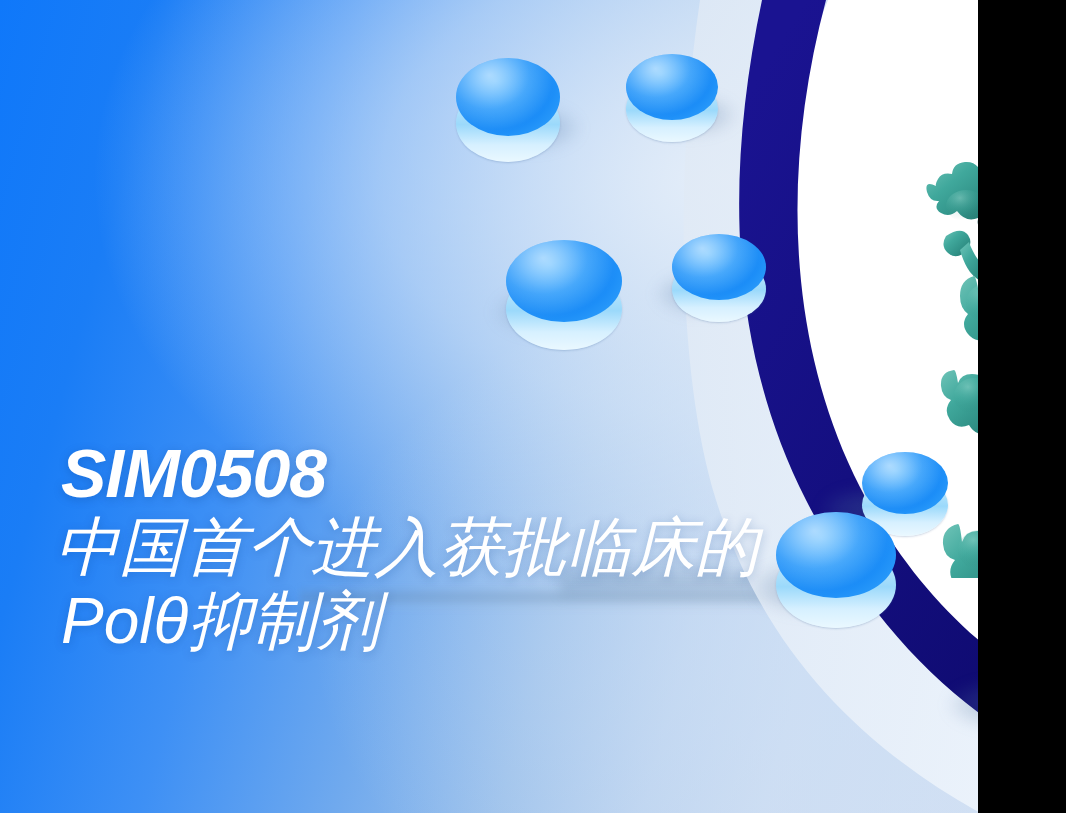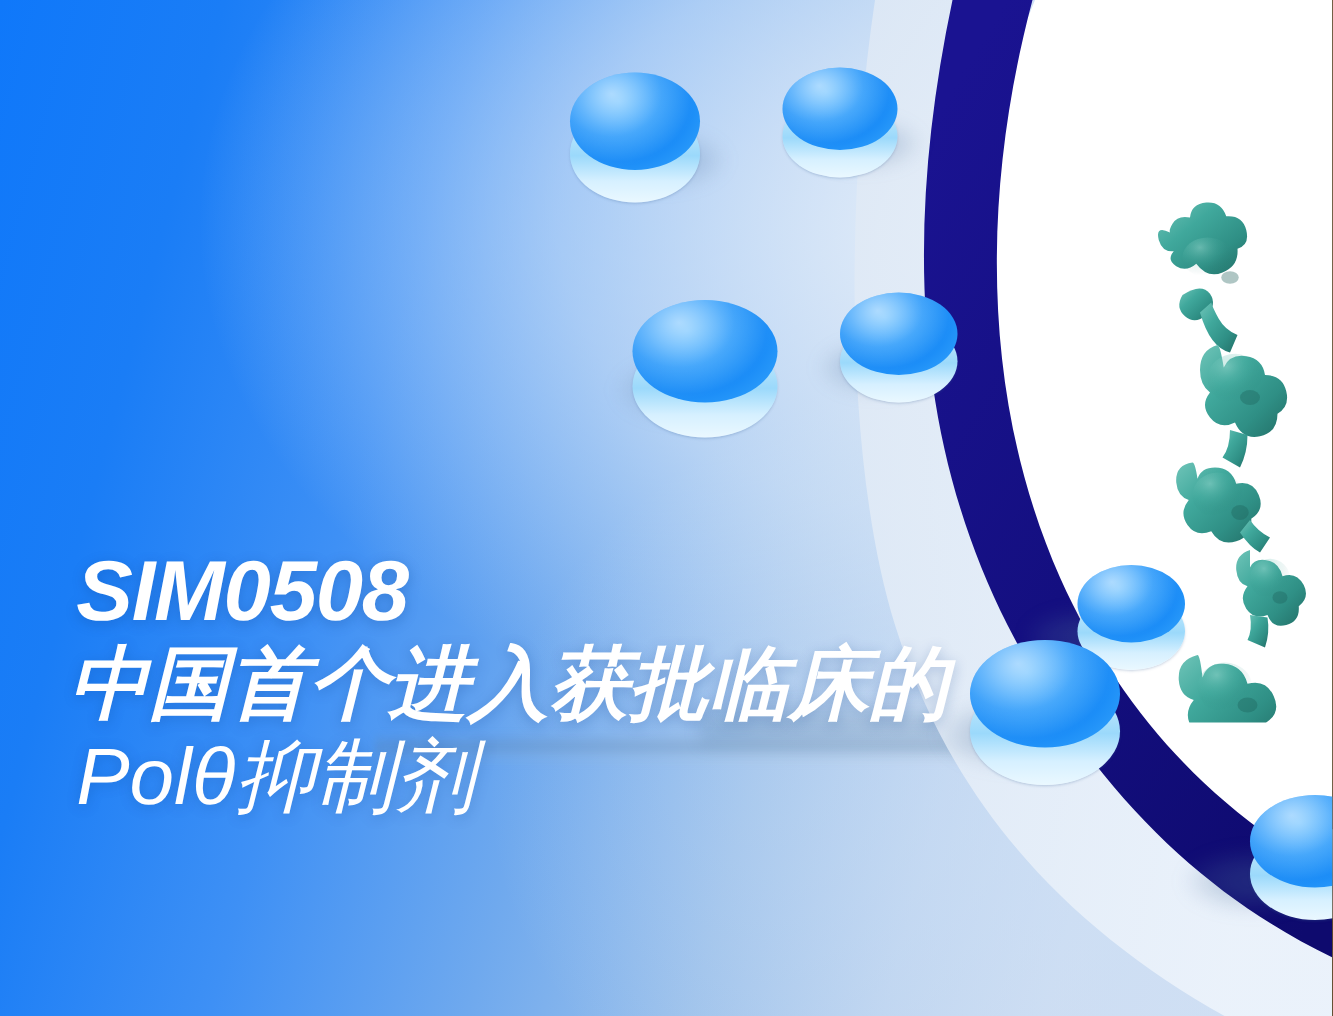--- a/index.html
+++ b/index.html
@@ -1,20 +1,20 @@
 <!DOCTYPE html>
 <html><head>
 <meta charset="utf-8">
 <style>
   html,body{margin:0;padding:0;background:#000;}
   body{font-family:"Liberation Sans","DejaVu Sans",sans-serif;}
 
   #poster{
     position:relative;
-    width:1066px;
+    width:978px;
     height:813px;
     overflow:hidden;
     background:#a16207;
   }
 
   
   .bg-base{
     position:absolute;inset:0;
     background:
       linear-gradient(105deg,
@@ -94,21 +94,21 @@
     font-weight:bold;
     font-style:italic;
     letter-spacing:-1px;
     margin:0 0 2px 6px;
     text-shadow:0 2px 10px rgba(10,60,140,.28);
     white-space:nowrap;
   }
   .t-sub1{
     font-size:64px;
     line-height:70px;
-    font-weight:bold;
+    font-weight:normal;
     font-style:italic;
     margin:0 0 0 0px;
     text-shadow:0 2px 10px rgba(10,60,140,.25);
     white-space:nowrap;
   }
   .t-sub2{
     font-size:64px;
     line-height:70px;
     font-weight:normal;
     font-style:italic;

